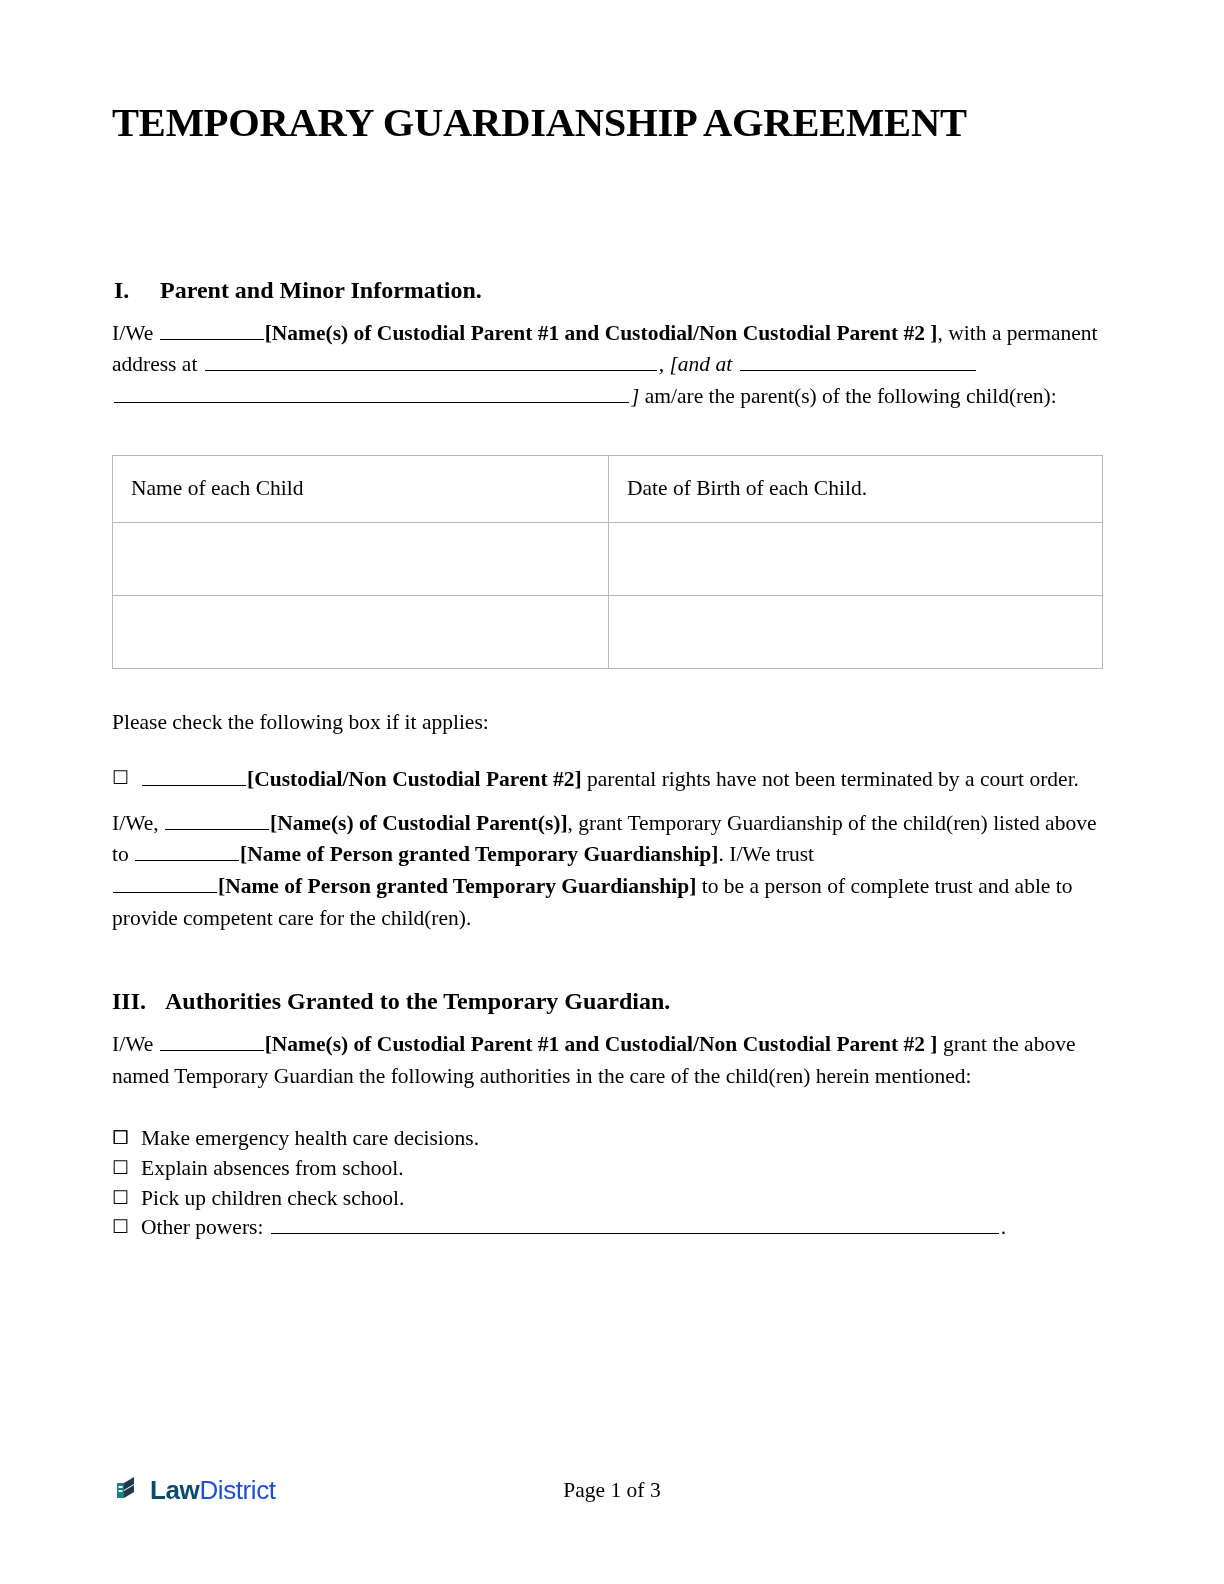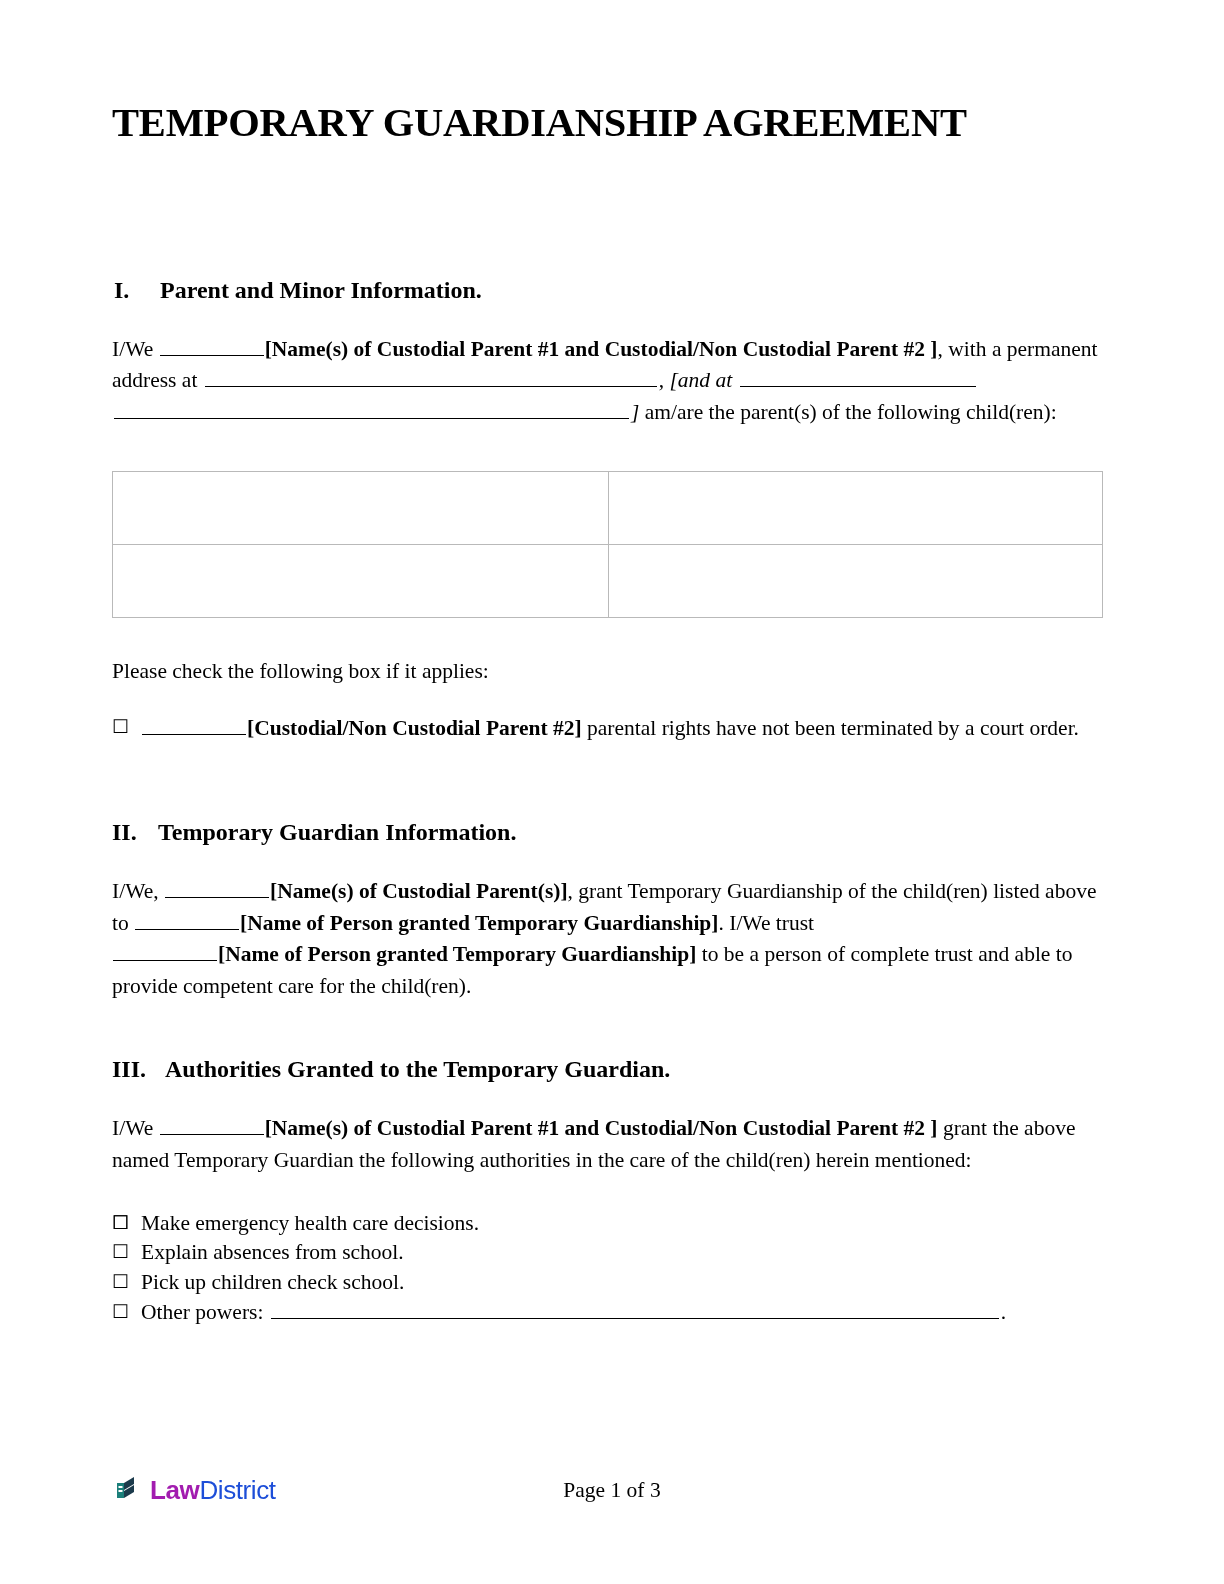--- a/index.html
+++ b/index.html
@@ -40,21 +40,21 @@
     margin-top: 128px;
     padding-left: 2px;
   }
   .sec1-heading .numeral {
     display: inline-block;
     width: 46px;
   }
   .body-text {
     font-size: 21.5px;
     line-height: 1.47;
-    margin: 28px 0 0 0;
+    margin: 12px 0 0 0;
     text-align: left;
   }
   .body-text b {
     font-weight: bold;
   }
   .body-text i {
     font-style: italic;
   }
   .blank-sm {
     display: inline-block;
@@ -162,21 +162,21 @@
     align-items: center;
     gap: 8px;
   }
   .brand-text {
     font-family: "Liberation Sans", sans-serif;
     font-size: 26px;
     letter-spacing: -0.4px;
   }
   .brand-text .law {
     font-weight: bold;
-    color: #a21caf;
+    color: #0c4a6e;
   }
   .brand-text .district {
     font-weight: normal;
     color: #1d4ed8;
   }
   .page-num {
     position: absolute;
     left: 0;
     right: 0;
     top: 4px;
@@ -200,39 +200,40 @@
     <span class="blank-xl"></span><i>]</i><span> am/are the parent(s) of the following child(ren):</span>
   </p>
 
   <table class="children">
     <colgroup>
         <col class="c1">
         <col class="c2">
       </colgroup>
     <tbody>
       <tr>
+        <td class="head">Name of each Child</td>
+        <td class="head">Date of Birth of each Child.</td>
+      </tr>
+      <tr>
         <td></td>
         <td></td>
       </tr>
       <tr>
         <td></td>
         <td></td>
       </tr>
     </tbody>
   </table>
 
   <p class="body-text" style="margin-top:38px">Please check the following box if it applies:</p>
 
   <div class="checkline">
     <span class="cbox">☐</span><span class="blank-sm"></span><b>[Custodial/Non Custodial Parent #2]</b><span> parental rights have not been terminated by a court order.</span>
   </div>
 
-  <h2 class="section-heading sec2-heading">
-    <span class="numeral">II.</span><span>Temporary Guardian Information.</span>
-  </h2>
 
   <p class="body-text">
     <span>I/We, </span><span class="blank-sm"></span><b>[Name(s) of Custodial Parent(s)]</b><span>, grant Temporary Guardianship of the child(ren) listed above to </span><span class="blank-sm"></span><b>[Name of Person granted Temporary Guardianship]</b><span>. I/We trust </span><br><span class="blank-sm"></span><b>[Name of Person granted Temporary Guardianship]</b><span> to be a person of complete trust and able to provide competent care for the child(ren).</span>
   </p>
 
   <h2 class="section-heading sec3-heading">
     <span class="numeral">III.</span><span>Authorities Granted to the Temporary Guardian.</span>
   </h2>
 
   <p class="body-text">

